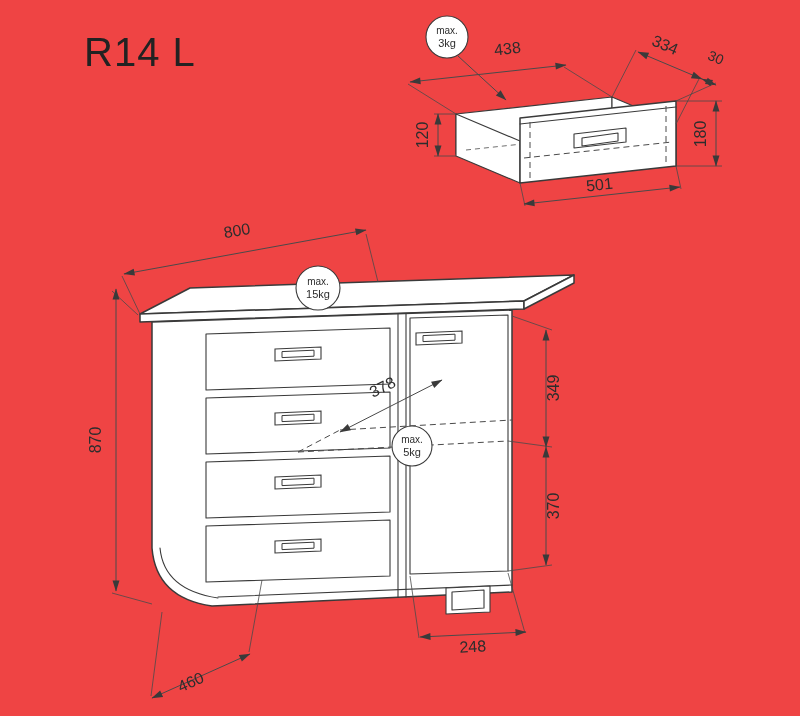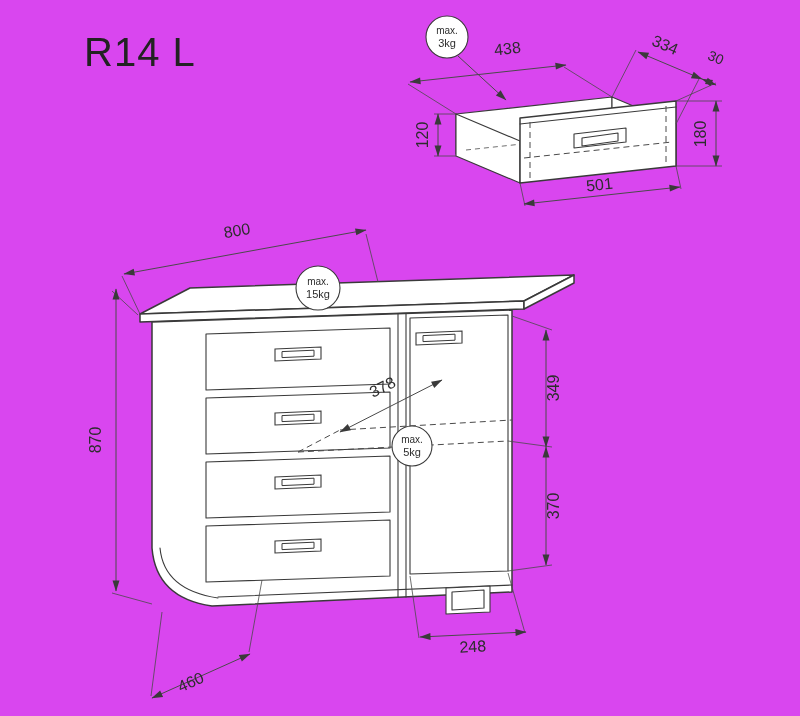--- a/index.html
+++ b/index.html
@@ -1,16 +1,16 @@
 <!DOCTYPE html>
 <html><head>
 <meta charset="utf-8">
 <style>
   html,body{margin:0;padding:0;background:#ffffff;}
-  #stage{position:relative;width:800px;height:716px;background:#d946ef;overflow:hidden;}
+  #stage{position:relative;width:800px;height:716px;background:#ef4444;overflow:hidden;}
   svg{display:block;}
   text{font-family:"Liberation Sans",sans-serif;fill:#2d2d2d;}
   .title{font-size:40px;letter-spacing:1px;fill:#222;}
   .dimtxt{font-size:16px;text-anchor:middle;}
   .dimsm{font-size:14px;text-anchor:middle;}
   .badge1{font-size:10px;text-anchor:middle;}
   .badge2{font-size:11px;text-anchor:middle;}
   .ln{stroke:#3a3a3a;fill:none;stroke-width:1.5;stroke-linecap:round;stroke-linejoin:round;}
   .fw{fill:#ffffff;stroke:#3a3a3a;stroke-width:1.5;stroke-linejoin:round;}
   .fwt{fill:#ffffff;stroke:#3a3a3a;stroke-width:1.1;stroke-linejoin:round;}

